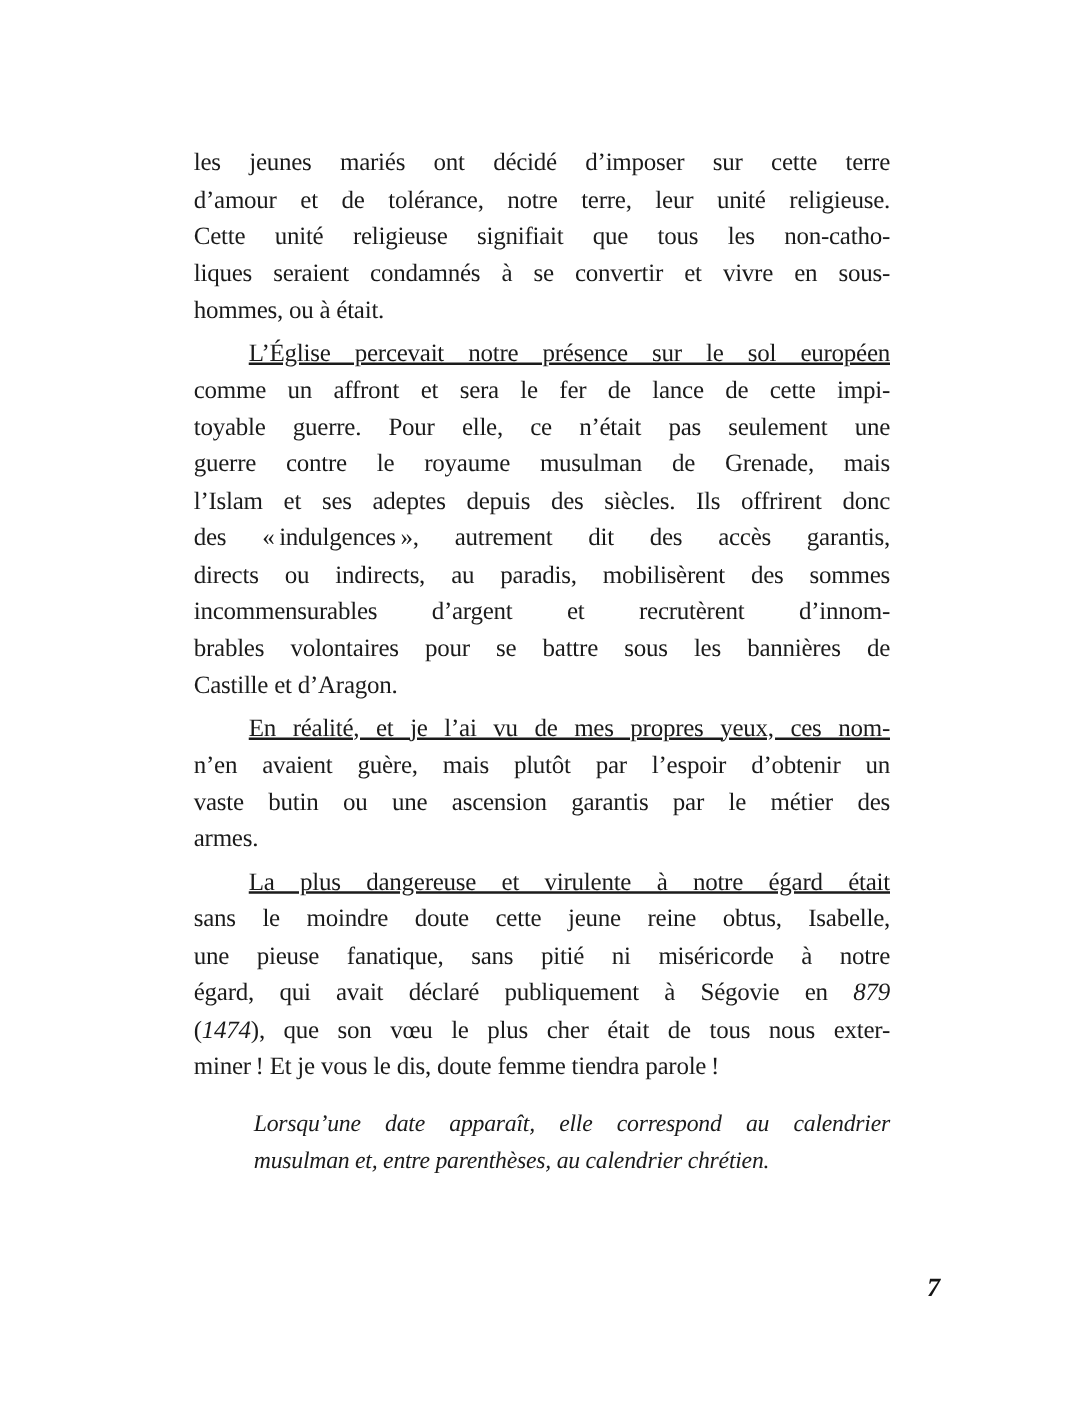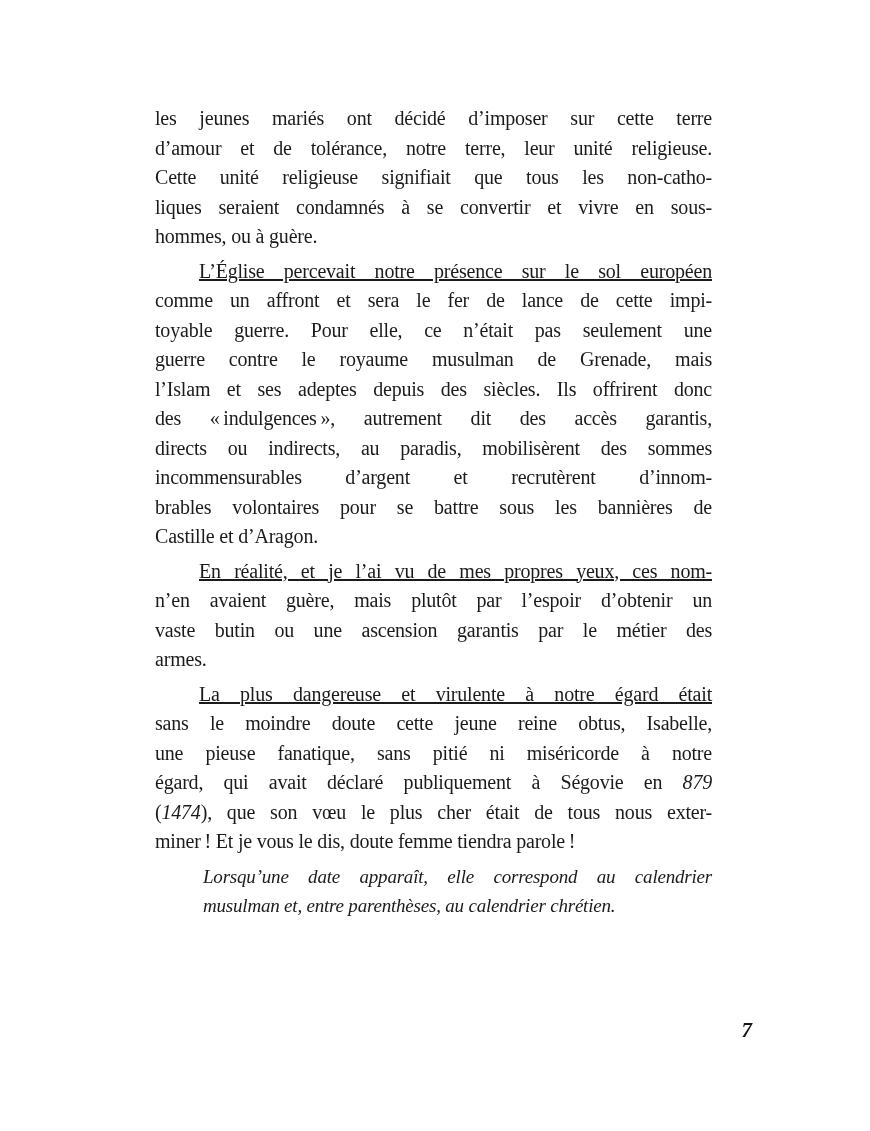--- a/index.html
+++ b/index.html
@@ -12,21 +12,21 @@
     width: 870px;
     height: 1131px;
     background: #ffffff;
     overflow: hidden;
     font-family: "Liberation Serif", "DejaVu Serif", serif;
     color: #1b1b1b;
   }
   .text-block {
     position: absolute;
     left: 155px;
-    top: 104px;
+    top: 116px;
     width: 557px;
   }
   .paragraph {
     margin: 0 0 5px 0;
   }
   .line {
     font-size: 20px;
     line-height: 29.5px;
     letter-spacing: -0.2px;
     text-align: justify;
@@ -34,21 +34,21 @@
     white-space: normal;
   }
   .line.last {
     text-align-last: left;
   }
   .line.first {
     text-indent: 44px;
     text-decoration: underline;
   }
   .paragraph.note {
-    margin-top: 5px;
+    margin-top: 16px;
     padding-left: 48px;
   }
   .paragraph.note .line {
     font-style: italic;
     font-size: 19px;
   }
   .italic {
     font-style: italic;
     font-family: Liberation Serif, serif;
   }
@@ -67,21 +67,21 @@
 </head>
 <body>
 
 <div class="book-page">
   <div class="text-block">
       <div class="paragraph body">
         <div class="line">les jeunes mariés ont décidé d’imposer sur cette terre</div>
         <div class="line">d’amour et de tolérance, notre terre, leur unité religieuse.</div>
         <div class="line">Cette unité religieuse signifiait que tous les non-catho-</div>
         <div class="line">liques seraient condamnés à se convertir et vivre en sous-</div>
-        <div class="line last">hommes, ou à guère.</div>
+        <div class="line last">hommes, ou à était.</div>
       </div>
       <div class="paragraph body">
         <div class="line first">L’Église percevait notre présence sur le sol européen</div>
         <div class="line">comme un affront et sera le fer de lance de cette impi-</div>
         <div class="line">toyable guerre. Pour elle, ce n’était pas seulement une</div>
         <div class="line">guerre contre le royaume musulman de Grenade, mais</div>
         <div class="line">l’Islam et ses adeptes depuis des siècles. Ils offrirent donc</div>
         <div class="line">des « indulgences », autrement dit des accès garantis,</div>
         <div class="line">directs ou indirects, au paradis, mobilisèrent des sommes</div>
         <div class="line">incommensurables d’argent et recrutèrent d’innom-</div>

